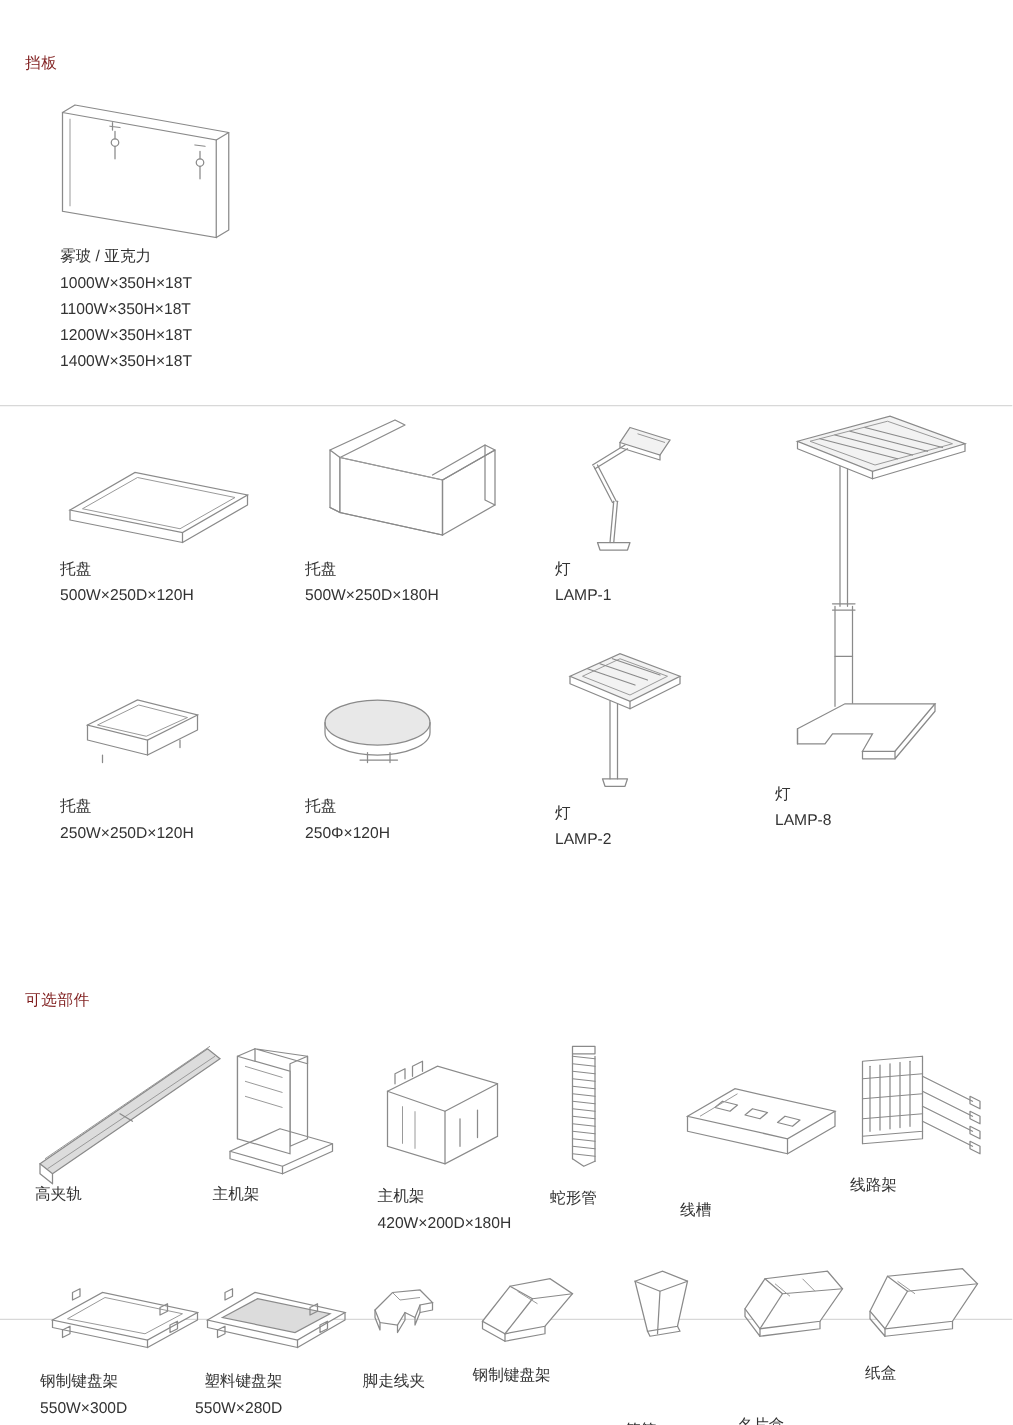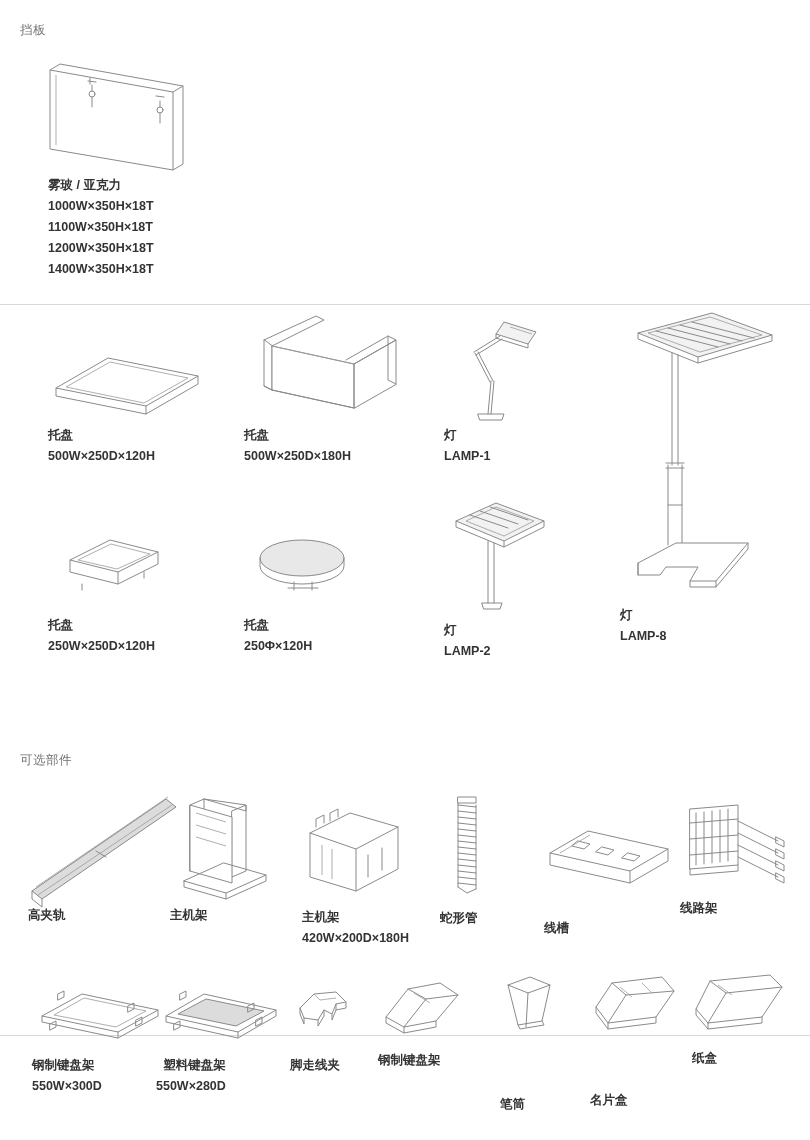--- a/index.html
+++ b/index.html
@@ -8,28 +8,28 @@
     background:#ffffff;
     font-family:"Liberation Sans","DejaVu Sans",sans-serif;
     color:#333333;
     font-size:12px;
     overflow:hidden;
   }
   .page{position:relative;width:810px;height:1140px;}
 
   .section{position:relative;box-sizing:border-box;padding:0 20px;}
   .section-title{
-    font-size:12.5px;color:#737373;letter-spacing:.5px;
-    padding-top:22px;padding-bottom:6px;
+    font-size:12.5px;color:#7f1d1d;letter-spacing:.5px;
+    padding-top:22px;padding-bottom:6px;margin-top:20px;
   }
   .hr{
     position:absolute;left:0;right:0;height:1px;background:#d8d8d8;
   }
   .caption{line-height:21px;font-size:12.5px;color:#333;}
-  .caption .line{white-space:nowrap;font-weight:bold;}
+  .caption .line{white-space:nowrap;}
 
   
   #sec1{height:305px;}
   #sec1 .art1{position:absolute;left:28px;top:50px;width:180px;height:120px;}
   #sec1 .cap1{position:absolute;left:48px;top:175px;}
 
   
   #sec2{height:425px;}
   .grid2{position:relative;height:370px;}
   .cell{position:absolute;}

